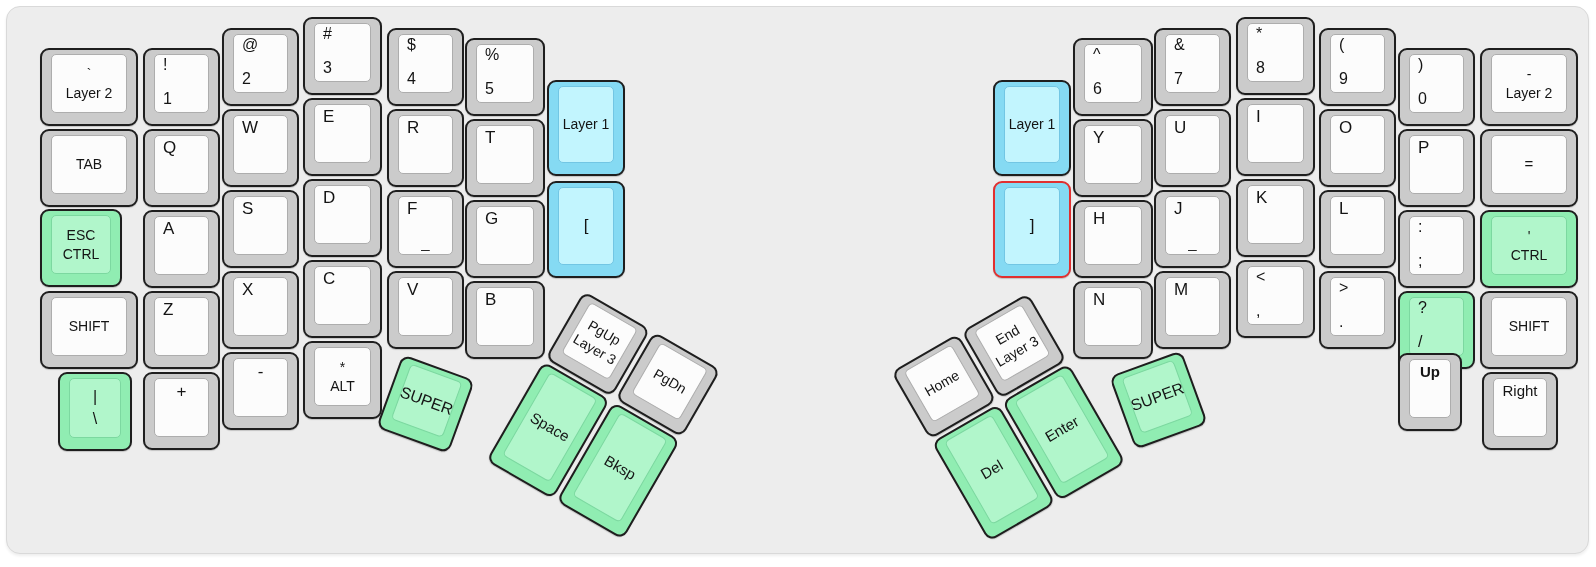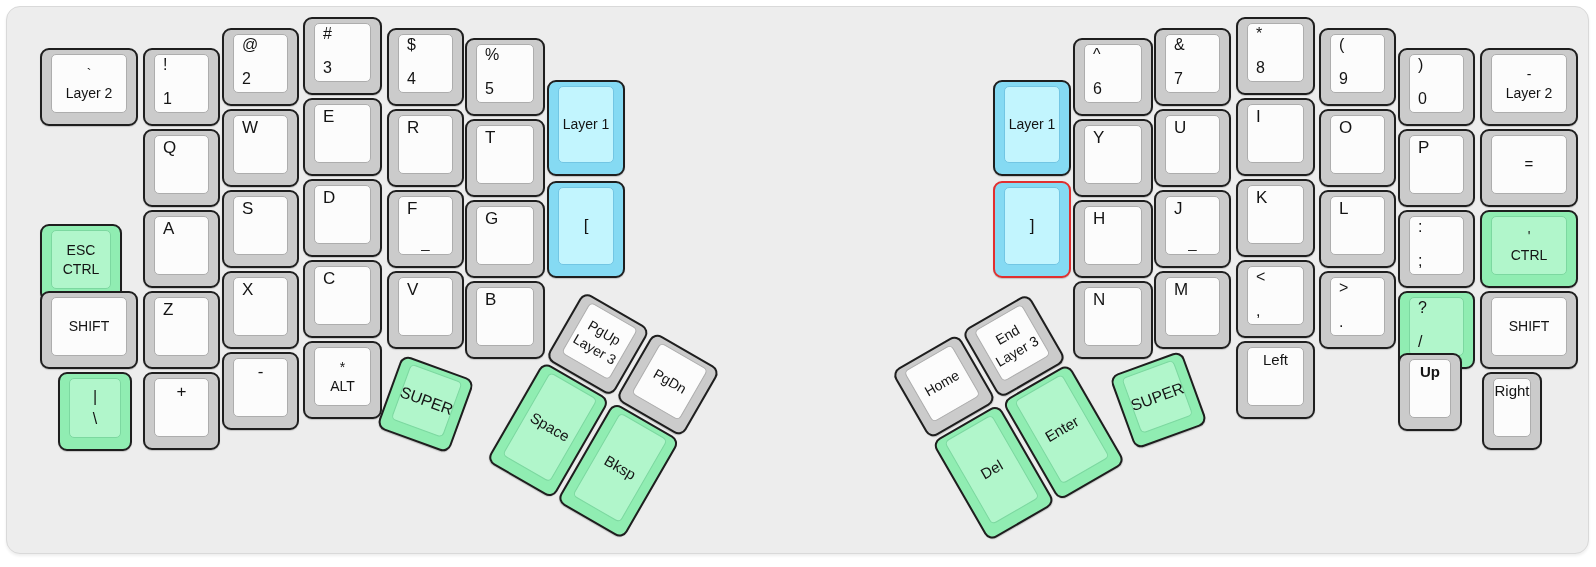--- a/index.html
+++ b/index.html
@@ -82,21 +82,26 @@
           <span class="legend">Enter</span>
         </div>
       </div>
     </div>
     <div class="key k-white al-c" style="left: 40px; top: 48px; width: 98px; height: 78px;">
       <div class="cap">
         <span class="legend">`</span>
         <span class="legend">Layer 2</span>
       </div>
     </div>
-    <div class="key k-green al-c" style="left: 40px; top: 224px; width: 82px; height: 78px;">
+    <div class="key k-white al-c" style="left: 40px; top: 129px; width: 98px; height: 78px;">
+      <div class="cap">
+        <span class="legend">TAB</span>
+      </div>
+    </div>
+    <div class="key k-green al-c" style="left: 40px; top: 209px; width: 82px; height: 78px;">
       <div class="cap">
         <span class="legend">ESC</span>
         <span class="legend">CTRL</span>
       </div>
     </div>
     <div class="key k-white al-c" style="left: 40px; top: 291px; width: 98px; height: 78px;">
       <div class="cap">
         <span class="legend">SHIFT</span>
       </div>
     </div>
@@ -311,25 +316,20 @@
       <div class="cap">
         <span class="legend">K</span>
       </div>
     </div>
     <div class="key k-white al-split" style="left: 1236px; top: 260px; width: 79px; height: 78px;">
       <div class="cap">
         <span class="legend">&lt;</span>
         <span class="legend">,</span>
       </div>
     </div>
-    <div class="key k-white al-tc" style="left: 1236px; top: 341px; width: 79px; height: 78px;">
-      <div class="cap">
-        <span class="legend">Left</span>
-      </div>
-    </div>
     <div class="key k-white al-split" style="left: 1319px; top: 28px; width: 77px; height: 78px;">
       <div class="cap">
         <span class="legend">(</span>
         <span class="legend">9</span>
       </div>
     </div>
     <div class="key k-white al-tl" style="left: 1319px; top: 109px; width: 77px; height: 78px;">
       <div class="cap">
         <span class="legend">O</span>
       </div>
@@ -388,21 +388,21 @@
       <div class="cap">
         <span class="legend">'</span>
         <span class="legend">CTRL</span>
       </div>
     </div>
     <div class="key k-white al-c" style="left: 1480px; top: 291px; width: 98px; height: 78px;">
       <div class="cap">
         <span class="legend">SHIFT</span>
       </div>
     </div>
-    <div class="key k-white al-tc" style="left: 1482px; top: 372px; width: 60px; height: 78px;">
+    <div class="key k-white al-tc" style="left: 1482px; top: 372px; width: 76px; height: 78px;">
       <div class="cap">
         <span class="legend">Right</span>
       </div>
     </div>
     <div class="key k-green al-c" style="left: 1120px; top: 361px; width: 77px; height: 78px; transform: rotate(-20deg);">
       <div class="cap" style="font-size: 16px;">
         <span class="legend">SUPER</span>
       </div>
     </div>
   </div>

